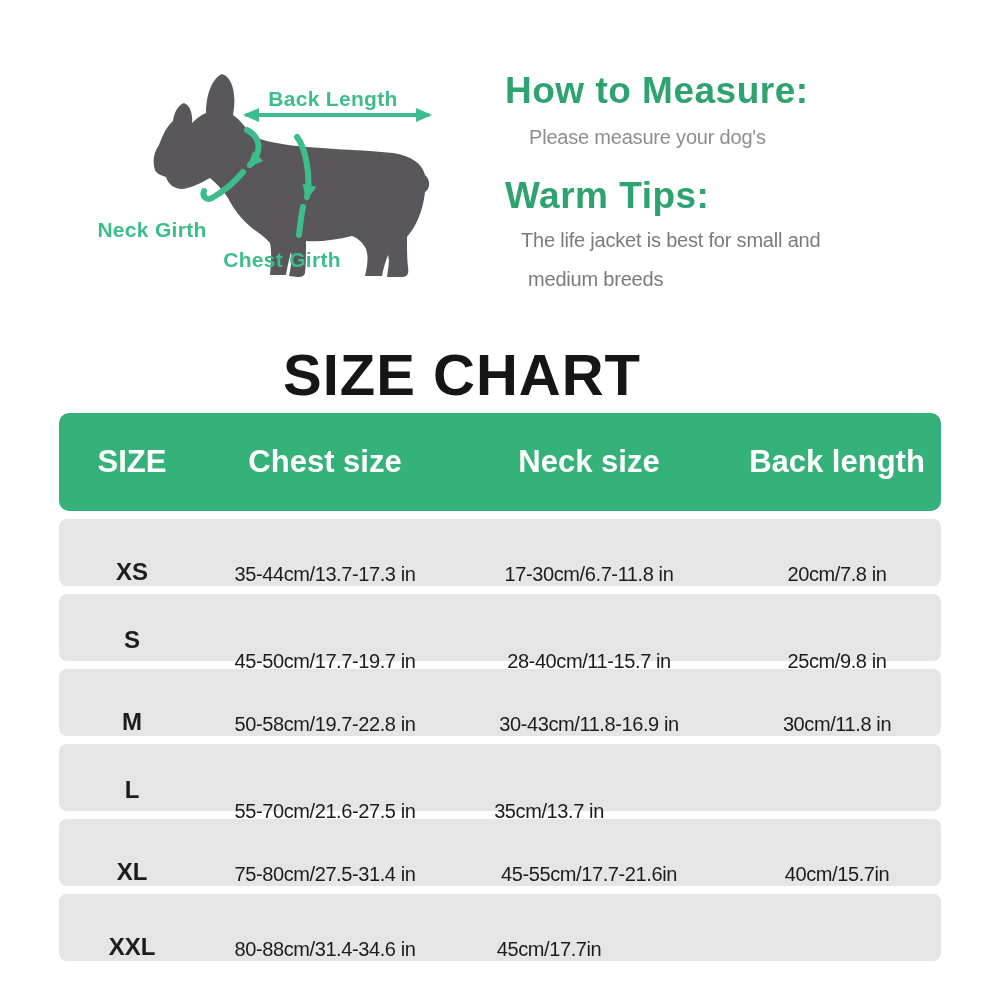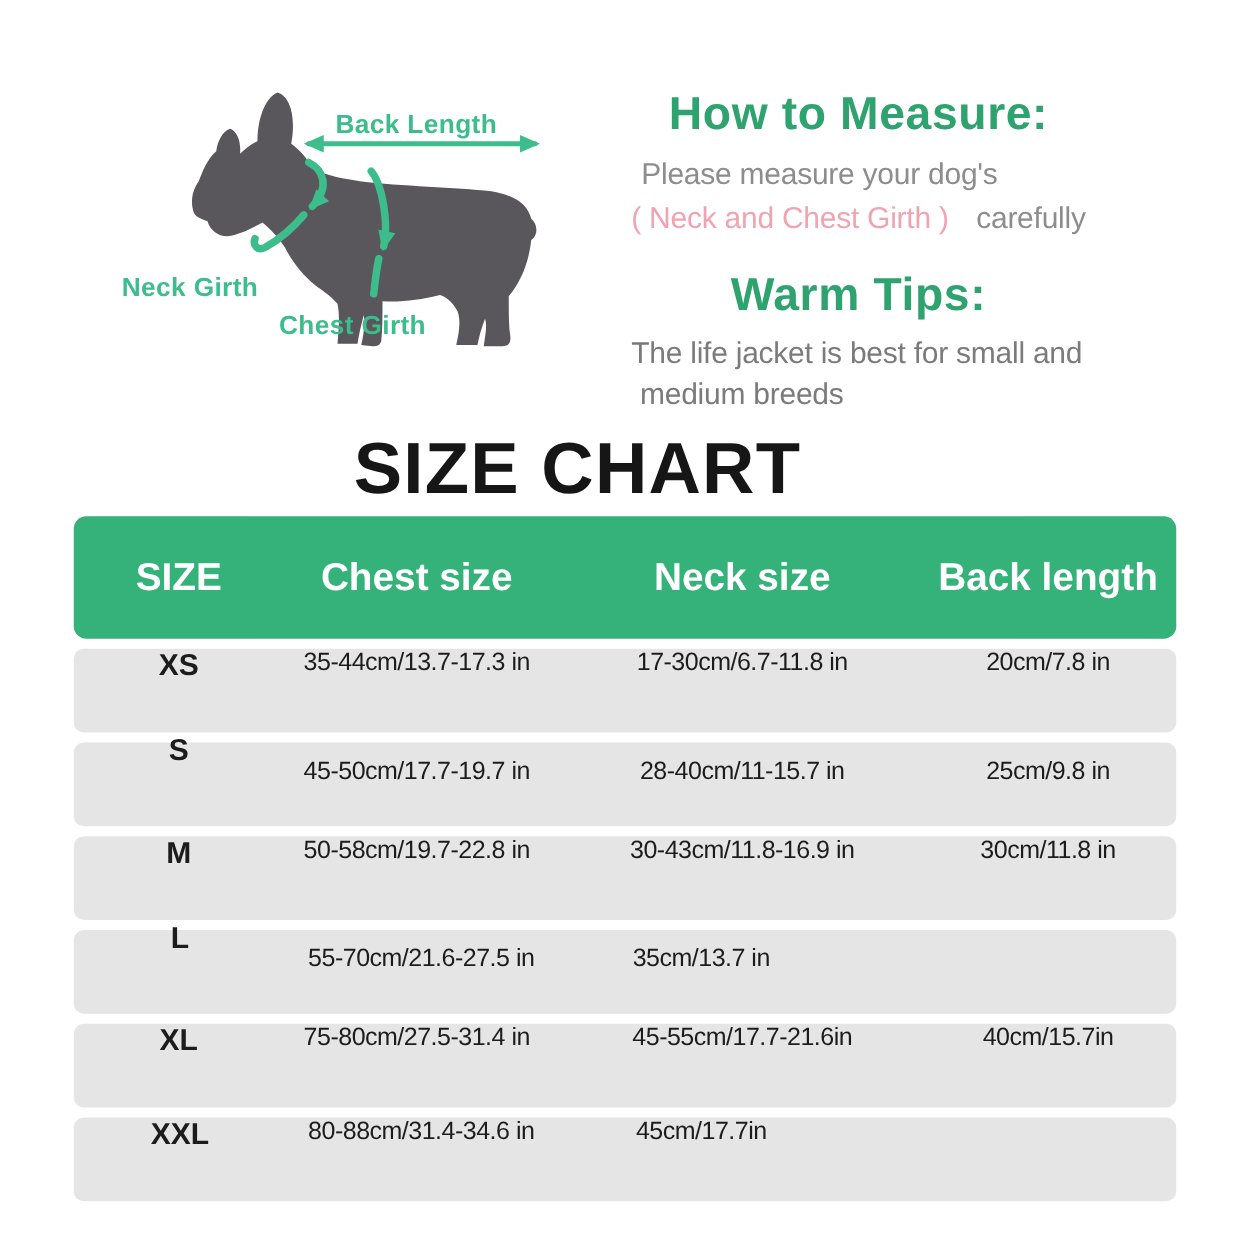--- a/index.html
+++ b/index.html
@@ -14,42 +14,42 @@
   
   .diagram{position:absolute;left:55px;top:58px;}
   .dog{fill:var(--dog-gray);}
   .arrow{stroke:var(--diagram-green);fill:none;stroke-linecap:round;}
   .bl{stroke-width:4px;}
   .girth{stroke-width:6px;}
   .dlabel{fill:var(--diagram-green);font-weight:bold;font-size:21px;letter-spacing:0.3px;}
 
   
   .instructions{position:absolute;left:505px;top:70px;white-space:nowrap;}
-  .green-heading{margin:0;font-size:37px;font-weight:bold;color:var(--heading-green);letter-spacing:0.5px;text-align:center;}
+  .green-heading{margin:0;font-size:37px;font-weight:bold;color:var(--heading-green);letter-spacing:0.5px;}
   .warm{margin-top:26px;}
-  .gray-line{margin:0;font-size:24px;color:var(--text-gray);letter-spacing:-0.2px;}
+  .gray-line{margin:16px;font-size:20px;color:var(--text-gray);letter-spacing:-0.2px;}
   .p1{margin-top:14px;padding-left:8px;}
   .p2{margin-top:7px;}
   .pink{color:var(--highlight-pink);}
   .carefully{margin-left:22px;color:var(--text-gray);}
   .tips1{margin-top:12px;color:var(--text-dark-gray);}
   .tips2{margin-top:5px;padding-left:7px;color:var(--text-dark-gray);}
 
   
   .chart-title{position:absolute;top:341px;left:0;width:924px;margin:0;text-align:center;
     font-size:58px;font-weight:bold;color:var(--title-black);letter-spacing:1px;}
 
   
   .table{position:absolute;left:59px;top:413px;width:882px;}
   .thead{display:flex;align-items:center;height:98px;background:var(--header-green);
     border-radius:10px;color:#ffffff;font-weight:bold;font-size:31px;}
-  .trow{display:flex;align-items:flex-start;height:67px;background:var(--row-gray);
+  .trow{display:flex;align-items:flex-end;height:67px;background:var(--row-gray);
     border-radius:8px;margin-top:8px;color:var(--table-text);}
   .col{text-align:center;}
-  .c0{width:146px;padding-left:12px;} .c1{width:240px;} .c2{width:288px;} .c3{width:208px;}
+  .c0{width:146px;} .c1{width:240px;} .c2{width:288px;} .c3{width:208px;}
   .size-label{font-weight:bold;font-size:24px;}
   .value{font-size:20px;letter-spacing:-0.4px;}
   .trow.low .size-label{transform:translateY(-7px);}
   .trow.low .value{transform:translateY(12px);}
 </style>
 </head>
 <body>
 
 <div class="page">
 
@@ -90,21 +90,20 @@
     <path class="arrow girth" d="M248,149 C246,158 245,168 244,177"></path>
 
     <text class="dlabel" x="278" y="48" text-anchor="middle">Back Length</text>
     <text class="dlabel" x="97" y="179" text-anchor="middle">Neck Girth</text>
     <text class="dlabel" x="227" y="209" text-anchor="middle">Chest Girth</text>
   </svg>
 
   <div class="instructions">
     <h2 class="green-heading">How to Measure:</h2>
     <p class="gray-line p1">Please measure your dog's</p>
-    <p class="gray-line p2"><span class="pink">( Neck and Chest Girth )</span><span class="carefully">carefully</span></p>
     <h2 class="green-heading warm">Warm Tips:</h2>
     <p class="gray-line tips1">The life jacket is best for small and</p>
     <p class="gray-line tips2">medium breeds</p>
   </div>
 
   <h1 class="chart-title">SIZE CHART</h1>
 
   <div class="table">
     <div class="thead">
       <div class="col c0">SIZE</div>

